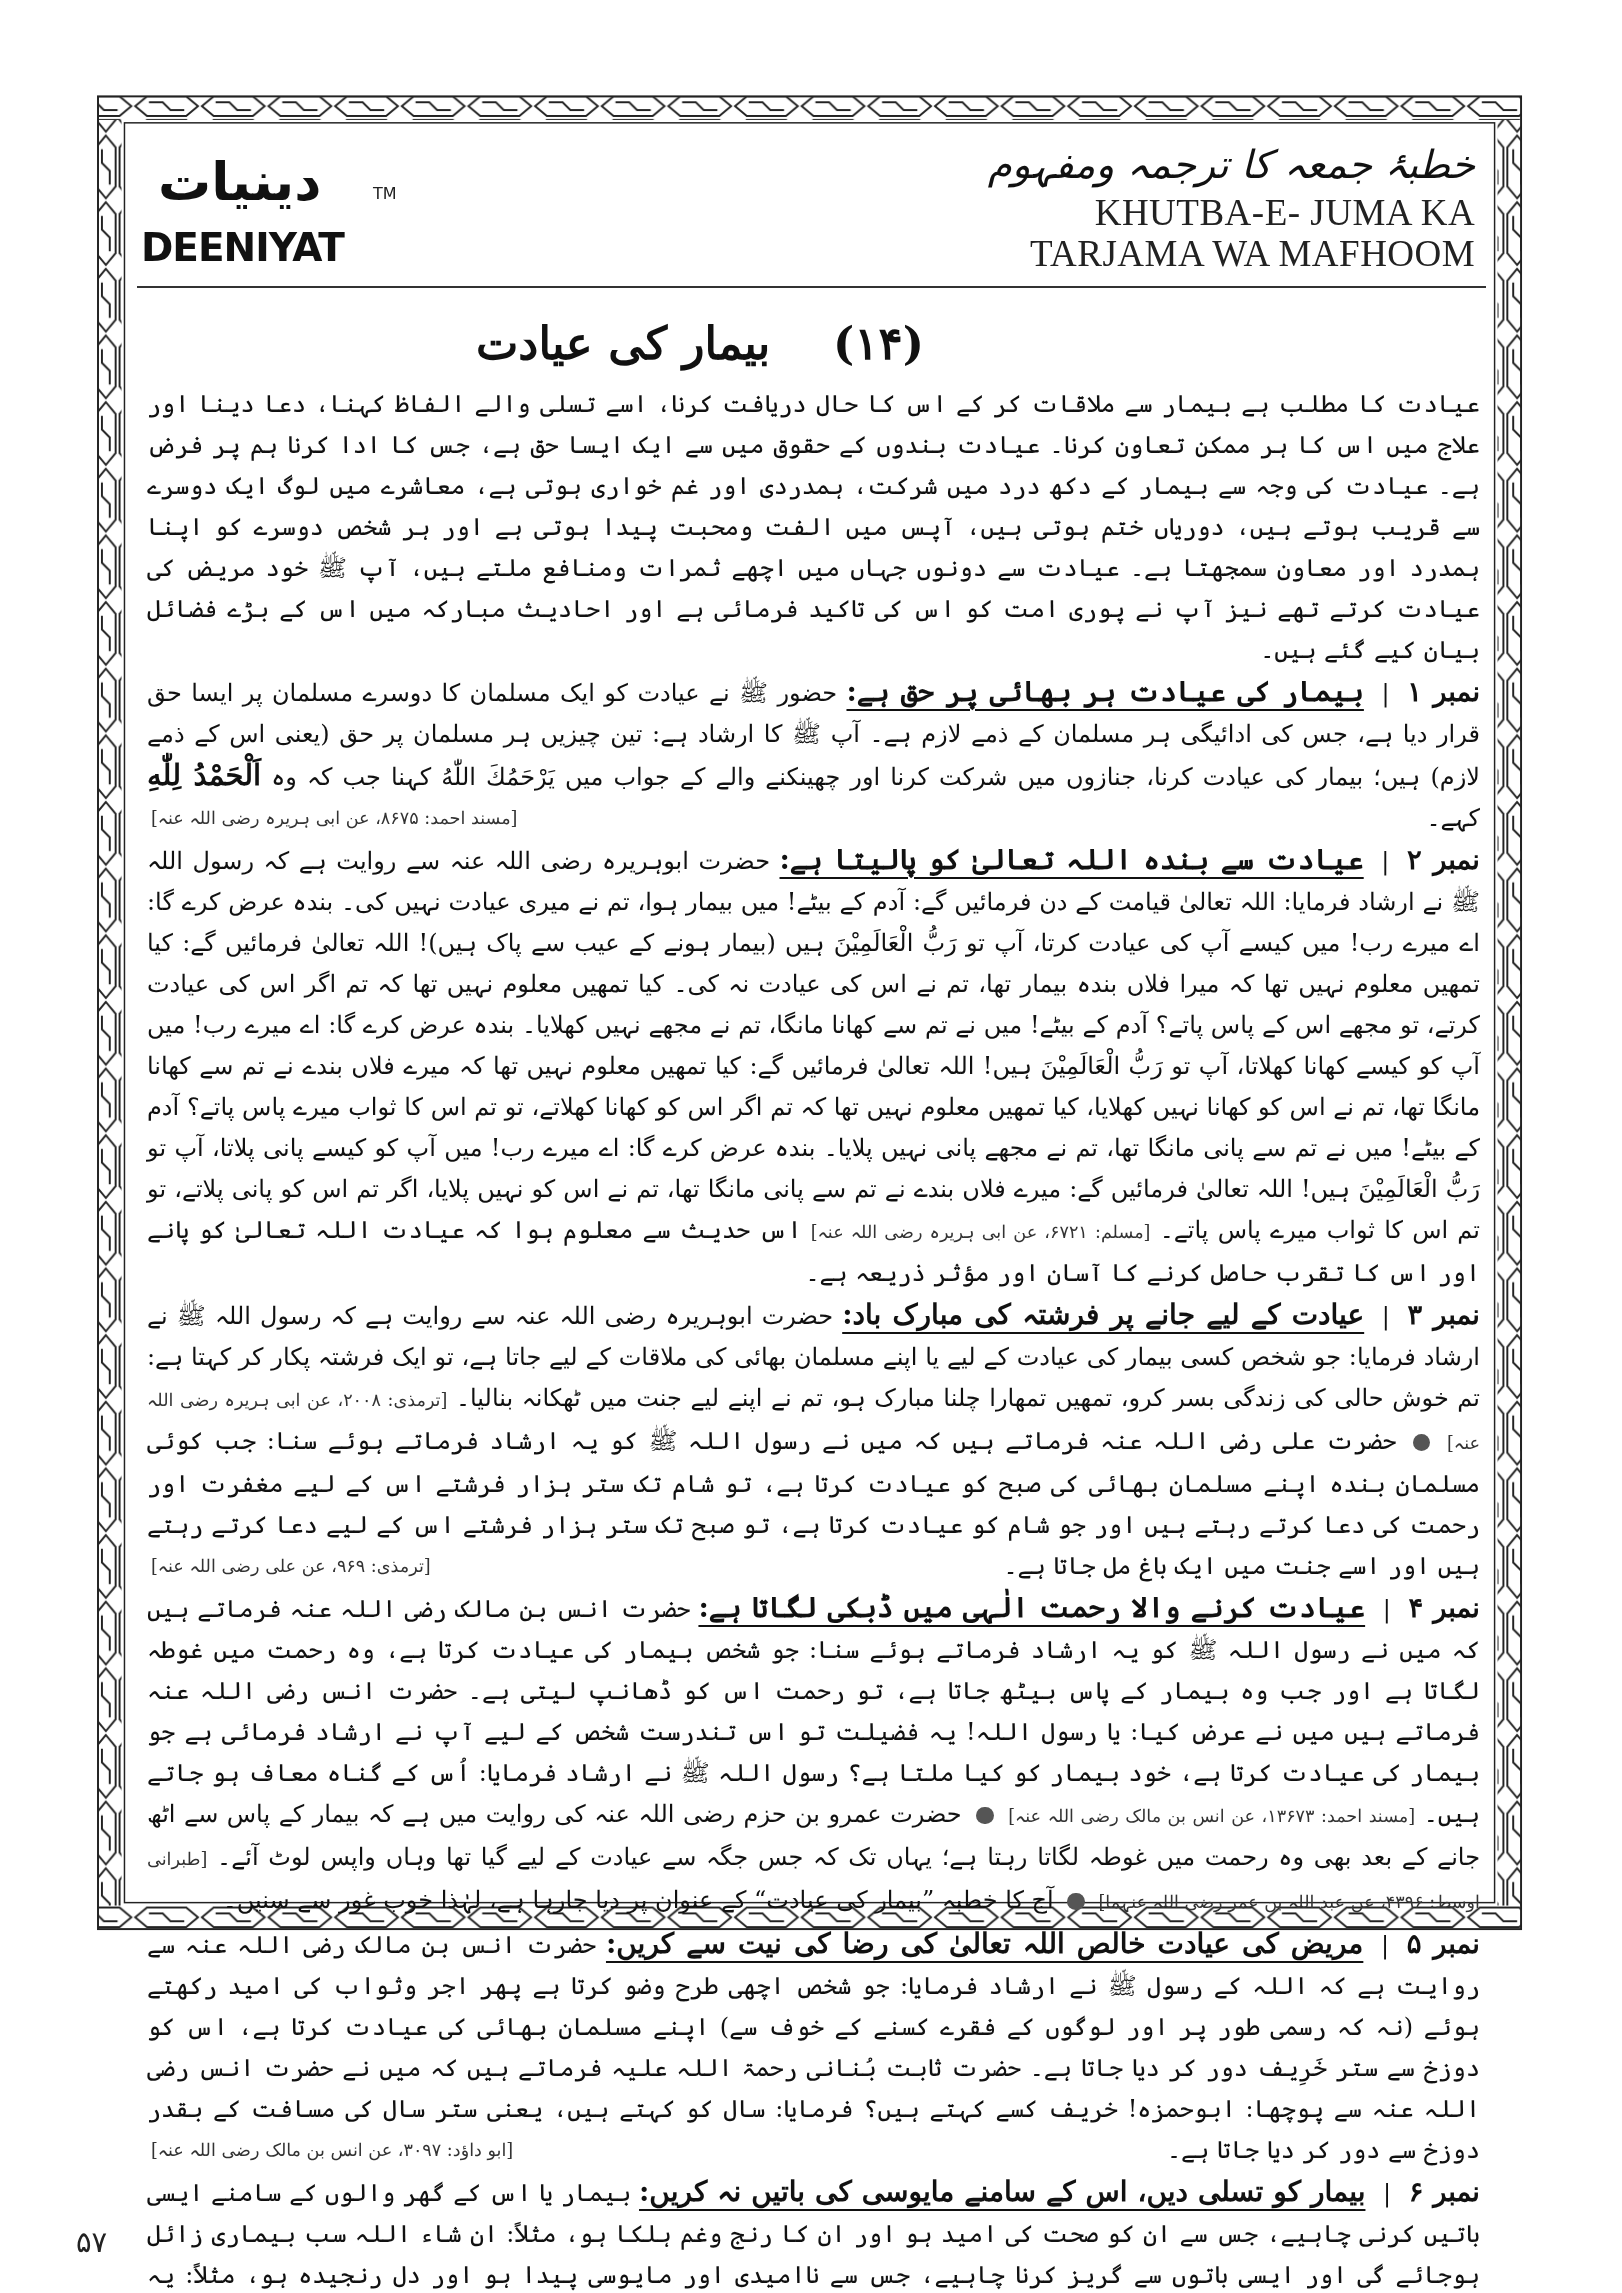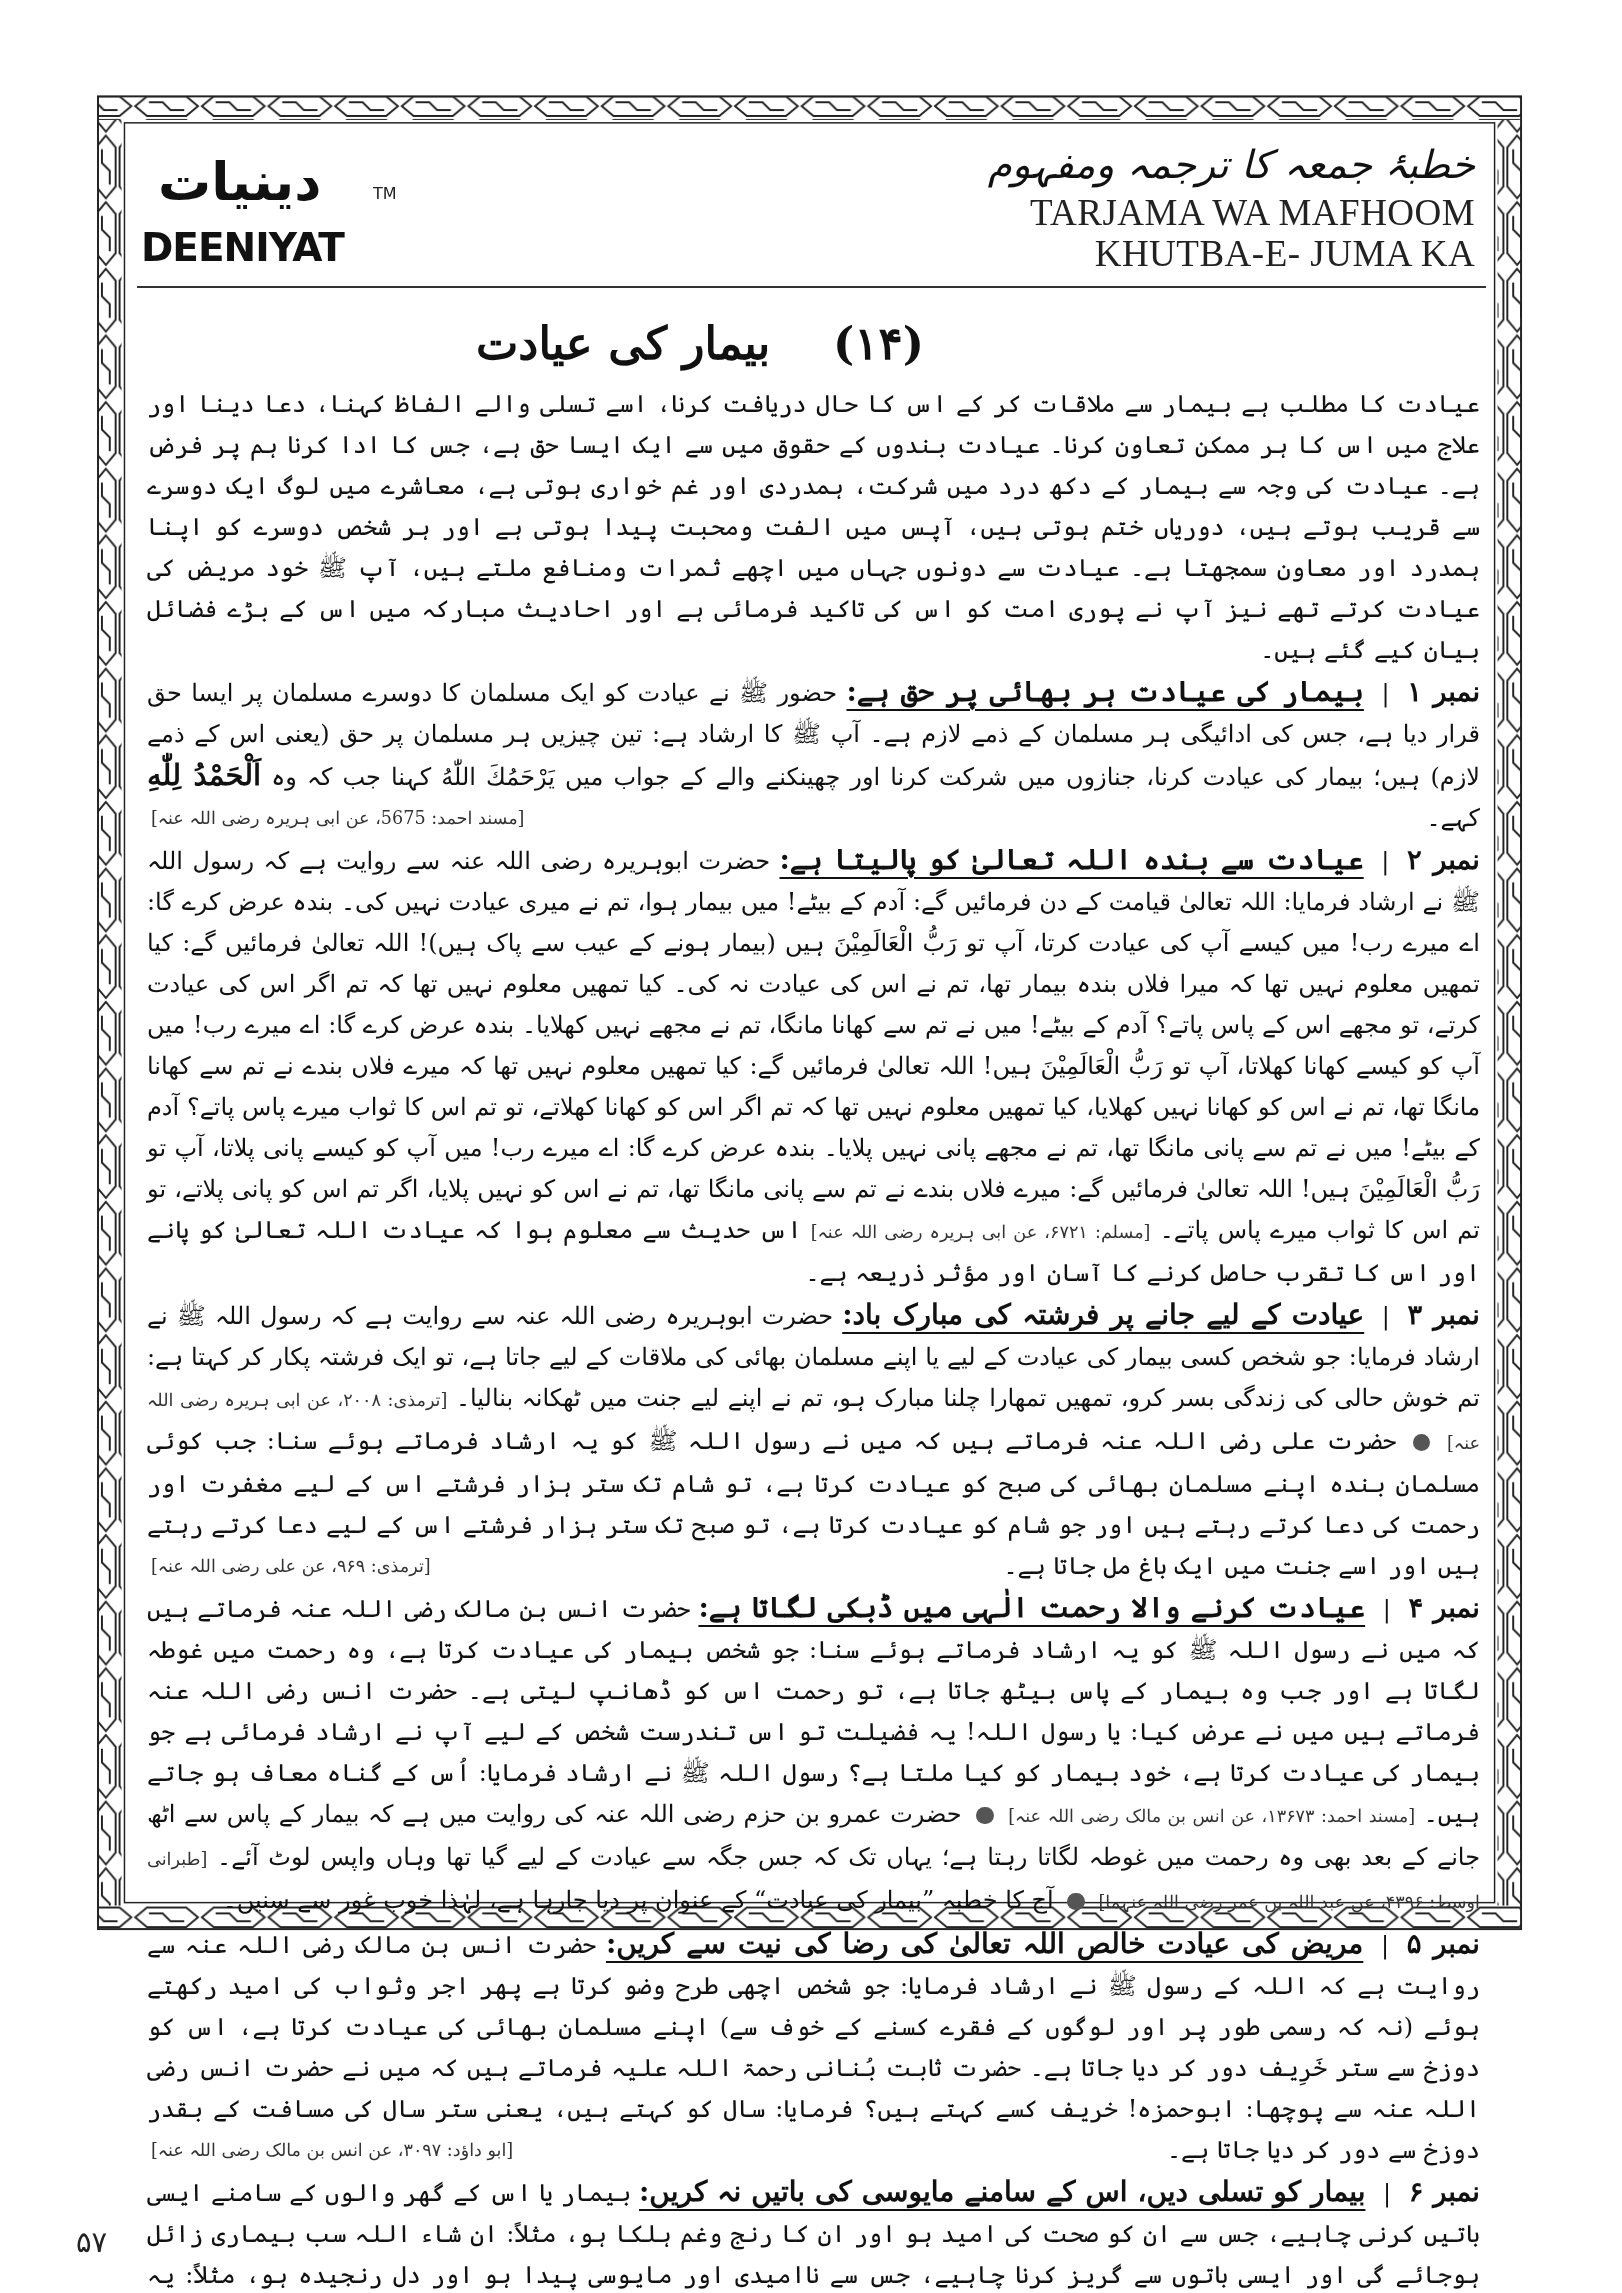--- a/index.html
+++ b/index.html
@@ -59,41 +59,41 @@
 </svg>
 
 <div class="header">
   <div class="logo">
     <div class="logo-urdu">دینیات</div>
     <div class="logo-tm">TM</div>
     <div class="logo-en">DEENIYAT</div>
   </div>
   <div class="title-block">
     <div class="title-urdu">خطبۂ جمعہ کا ترجمہ ومفہوم</div>
+    <div class="title-en">KHUTBA-E- JUMA KA</div>
     <div class="title-en">TARJAMA WA MAFHOOM</div>
-    <div class="title-en">KHUTBA-E- JUMA KA</div>
   </div>
 </div>
 <div class="header-rule"></div>
 
 <div class="chapter">
   <span>(۱۴)</span>
   &nbsp;&nbsp;
   <span>بیمار کی عیادت</span>
 </div>
 
 <div class="content">
   <p class="para">عیادت کا مطلب ہے بیمار سے ملاقات کر کے اس کا حال دریافت کرنا، اسے تسلی والے الفاظ کہنا، دعا دینا اور علاج میں اس کا ہر ممکن تعاون کرنا۔ عیادت بندوں کے حقوق میں سے ایک ایسا حق ہے، جس کا ادا کرنا ہم پر فرض ہے۔ عیادت کی وجہ سے بیمار کے دکھ درد میں شرکت، ہمدردی اور غم خواری ہوتی ہے، معاشرے میں لوگ ایک دوسرے سے قریب ہوتے ہیں، دوریاں ختم ہوتی ہیں، آپس میں الفت ومحبت پیدا ہوتی ہے اور ہر شخص دوسرے کو اپنا ہمدرد اور معاون سمجھتا ہے۔ عیادت سے دونوں جہاں میں اچھے ثمرات ومنافع ملتے ہیں، آپ ﷺ خود مریض کی عیادت کرتے تھے نیز آپ نے پوری امت کو اس کی تاکید فرمائی ہے اور احادیث مبارکہ میں اس کے بڑے فضائل بیان کیے گئے ہیں۔</p>
 
   <p class="para section">
     <span class="num">نمبر ۱</span><span class="pipe">|</span><span class="heading">بیمار کی عیادت ہر بھائی پر حق ہے:</span>
     <span>حضور ﷺ نے عیادت کو ایک مسلمان کا دوسرے مسلمان پر ایسا حق قرار دیا ہے، جس کی ادائیگی ہر مسلمان کے ذمے لازم ہے۔ آپ ﷺ کا ارشاد ہے: تین چیزیں ہر مسلمان پر حق (یعنی اس کے ذمے لازم) ہیں؛ بیمار کی عیادت کرنا، جنازوں میں شرکت کرنا اور چھینکنے والے کے جواب میں یَرْحَمُكَ اللّٰهُ کہنا جب کہ وہ</span>
     <span class="arabic">اَلْحَمْدُ لِلّٰهِ</span>
     <span>کہے۔</span>
-    <span class="ref">[مسند احمد: 5675، عن ابی ہریرہ رضی اللہ عنہ]</span>
+    <span class="ref">[مسند احمد: ۸۶۷۵، عن ابی ہریرہ رضی اللہ عنہ]</span>
   </p>
 
   <p class="para section">
     <span class="num">نمبر ۲</span><span class="pipe">|</span><span class="heading">عیادت سے بندہ اللہ تعالیٰ کو پالیتا ہے:</span>
     <span>حضرت ابوہریرہ رضی اللہ عنہ سے روایت ہے کہ رسول اللہ ﷺ نے ارشاد فرمایا: اللہ تعالیٰ قیامت کے دن فرمائیں گے: آدم کے بیٹے! میں بیمار ہوا، تم نے میری عیادت نہیں کی۔ بندہ عرض کرے گا: اے میرے رب! میں کیسے آپ کی عیادت کرتا، آپ تو رَبُّ الْعَالَمِيْنَ ہیں (بیمار ہونے کے عیب سے پاک ہیں)! اللہ تعالیٰ فرمائیں گے: کیا تمھیں معلوم نہیں تھا کہ میرا فلاں بندہ بیمار تھا، تم نے اس کی عیادت نہ کی۔ کیا تمھیں معلوم نہیں تھا کہ تم اگر اس کی عیادت کرتے، تو مجھے اس کے پاس پاتے؟ آدم کے بیٹے! میں نے تم سے کھانا مانگا، تم نے مجھے نہیں کھلایا۔ بندہ عرض کرے گا: اے میرے رب! میں آپ کو کیسے کھانا کھلاتا، آپ تو رَبُّ الْعَالَمِيْنَ ہیں! اللہ تعالیٰ فرمائیں گے: کیا تمھیں معلوم نہیں تھا کہ میرے فلاں بندے نے تم سے کھانا مانگا تھا، تم نے اس کو کھانا نہیں کھلایا، کیا تمھیں معلوم نہیں تھا کہ تم اگر اس کو کھانا کھلاتے، تو تم اس کا ثواب میرے پاس پاتے؟ آدم کے بیٹے! میں نے تم سے پانی مانگا تھا، تم نے مجھے پانی نہیں پلایا۔ بندہ عرض کرے گا: اے میرے رب! میں آپ کو کیسے پانی پلاتا، آپ تو رَبُّ الْعَالَمِيْنَ ہیں! اللہ تعالیٰ فرمائیں گے: میرے فلاں بندے نے تم سے پانی مانگا تھا، تم نے اس کو نہیں پلایا، اگر تم اس کو پانی پلاتے، تو تم اس کا ثواب میرے پاس پاتے۔</span>
     <span class="ref-inline">[مسلم: ۶۷۲۱، عن ابی ہریرہ رضی اللہ عنہ]</span>
     <span>اس حدیث سے معلوم ہوا کہ عیادت اللہ تعالیٰ کو پانے اور اس کا تقرب حاصل کرنے کا آسان اور مؤثر ذریعہ ہے۔</span>
   </p>
 
   <p class="para section">

